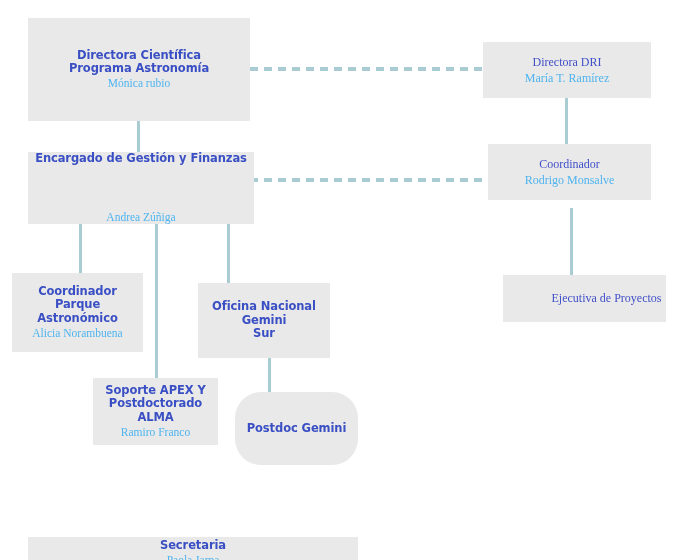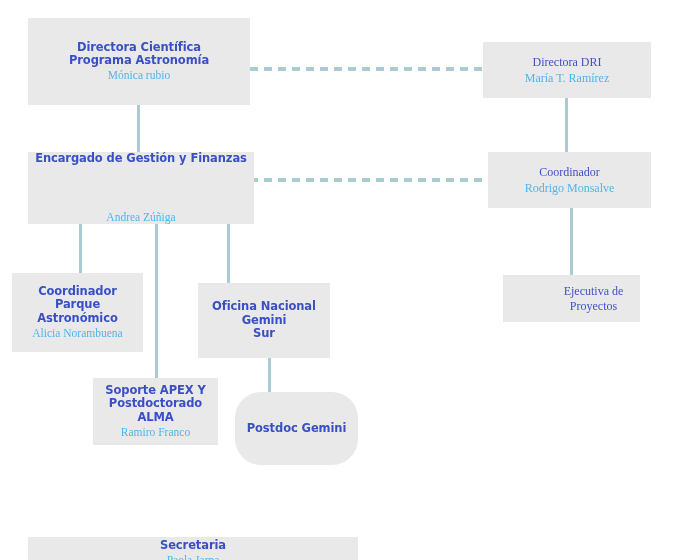--- a/index.html
+++ b/index.html
@@ -88,47 +88,47 @@
 <div id="org-canvas">
     <div class="conn-v" style="left: 137px; top: 105px; height: 47px;"></div>
     <div class="conn-h-dashed" style="left: 250px; top: 67px; width: 233px;"></div>
     <div class="conn-h-dashed" style="left: 250px; top: 178px; width: 238px;"></div>
     <div class="conn-v" style="left: 565px; top: 98px; height: 54px;"></div>
     <div class="conn-v" style="left: 570px; top: 208px; height: 67px;"></div>
     <div class="conn-v" style="left: 79px; top: 224px; height: 49px;"></div>
     <div class="conn-v" style="left: 155px; top: 224px; height: 154px;"></div>
     <div class="conn-v" style="left: 227px; top: 224px; height: 59px;"></div>
     <div class="conn-v" style="left: 268px; top: 352px; height: 40px;"></div>
-    <div class="node style-sans" style="left: 28px; top: 18px; width: 222px; height: 87px;">
+    <div class="node style-sans" style="left: 28px; top: 18px; width: 222px; height: 103px;">
       <span class="role">Directora Científica</span>
       <span class="role">Programa Astronomía</span>
       <span class="person">Mónica rubio</span>
     </div>
     <div class="node style-serif" style="left: 483px; top: 42px; width: 168px; height: 56px;">
       <span class="role">Directora DRI</span>
       <span class="person">María T. Ramírez</span>
     </div>
     <div class="node style-sans" style="left: 28px; top: 152px; width: 226px; height: 72px; gap: 44px;">
       <span class="role">Encargado de Gestión y Finanzas</span>
       <span class="person">Andrea Zúñiga</span>
     </div>
-    <div class="node style-serif" style="left: 488px; top: 152px; width: 163px; height: 56px;">
+    <div class="node style-serif" style="left: 488px; top: 144px; width: 163px; height: 56px;">
       <span class="role">Coordinador</span>
       <span class="person">Rodrigo Monsalve</span>
     </div>
     <div class="node style-sans" style="left: 12px; top: 273px; width: 131px; height: 79px;">
       <span class="role">Coordinador Parque</span>
       <span class="role">Astronómico</span>
       <span class="person">Alicia Norambuena</span>
     </div>
     <div class="node style-sans" style="left: 198px; top: 283px; width: 132px; height: 75px;">
       <span class="role">Oficina Nacional Gemini</span>
       <span class="role">Sur</span>
     </div>
-    <div class="node style-serif" style="left: 503px; top: 275px; width: 137px; height: 47px; padding-left: 48px;">
+    <div class="node style-serif" style="left: 503px; top: 275px; width: 163px; height: 47px; padding-left: 48px;">
       <span class="role">Ejecutiva de Proyectos</span>
     </div>
     <div class="node style-sans" style="left: 93px; top: 378px; width: 125px; height: 67px;">
       <span class="role">Soporte APEX Y</span>
       <span class="role">Postdoctorado ALMA</span>
       <span class="person">Ramiro Franco</span>
     </div>
     <div class="node style-sans" style="left: 235px; top: 392px; width: 123px; height: 73px; border-radius: 26px;">
       <span class="role">Postdoc Gemini</span>
     </div>

